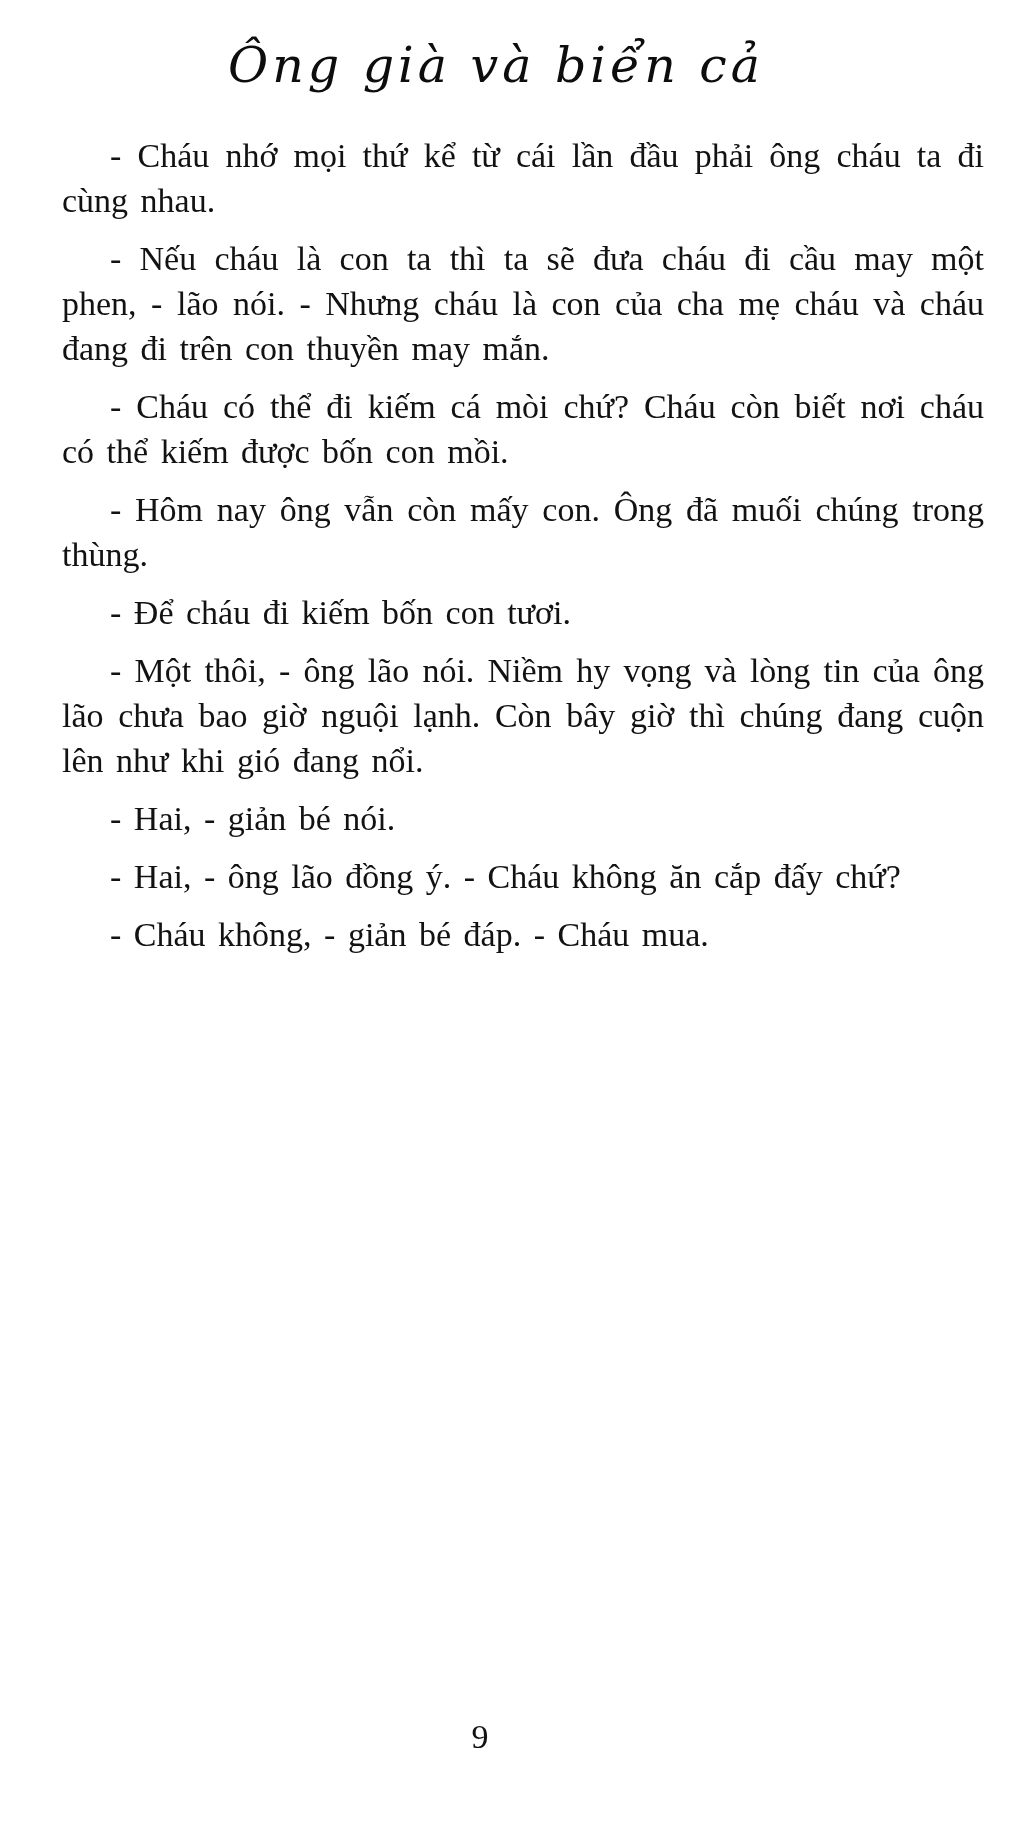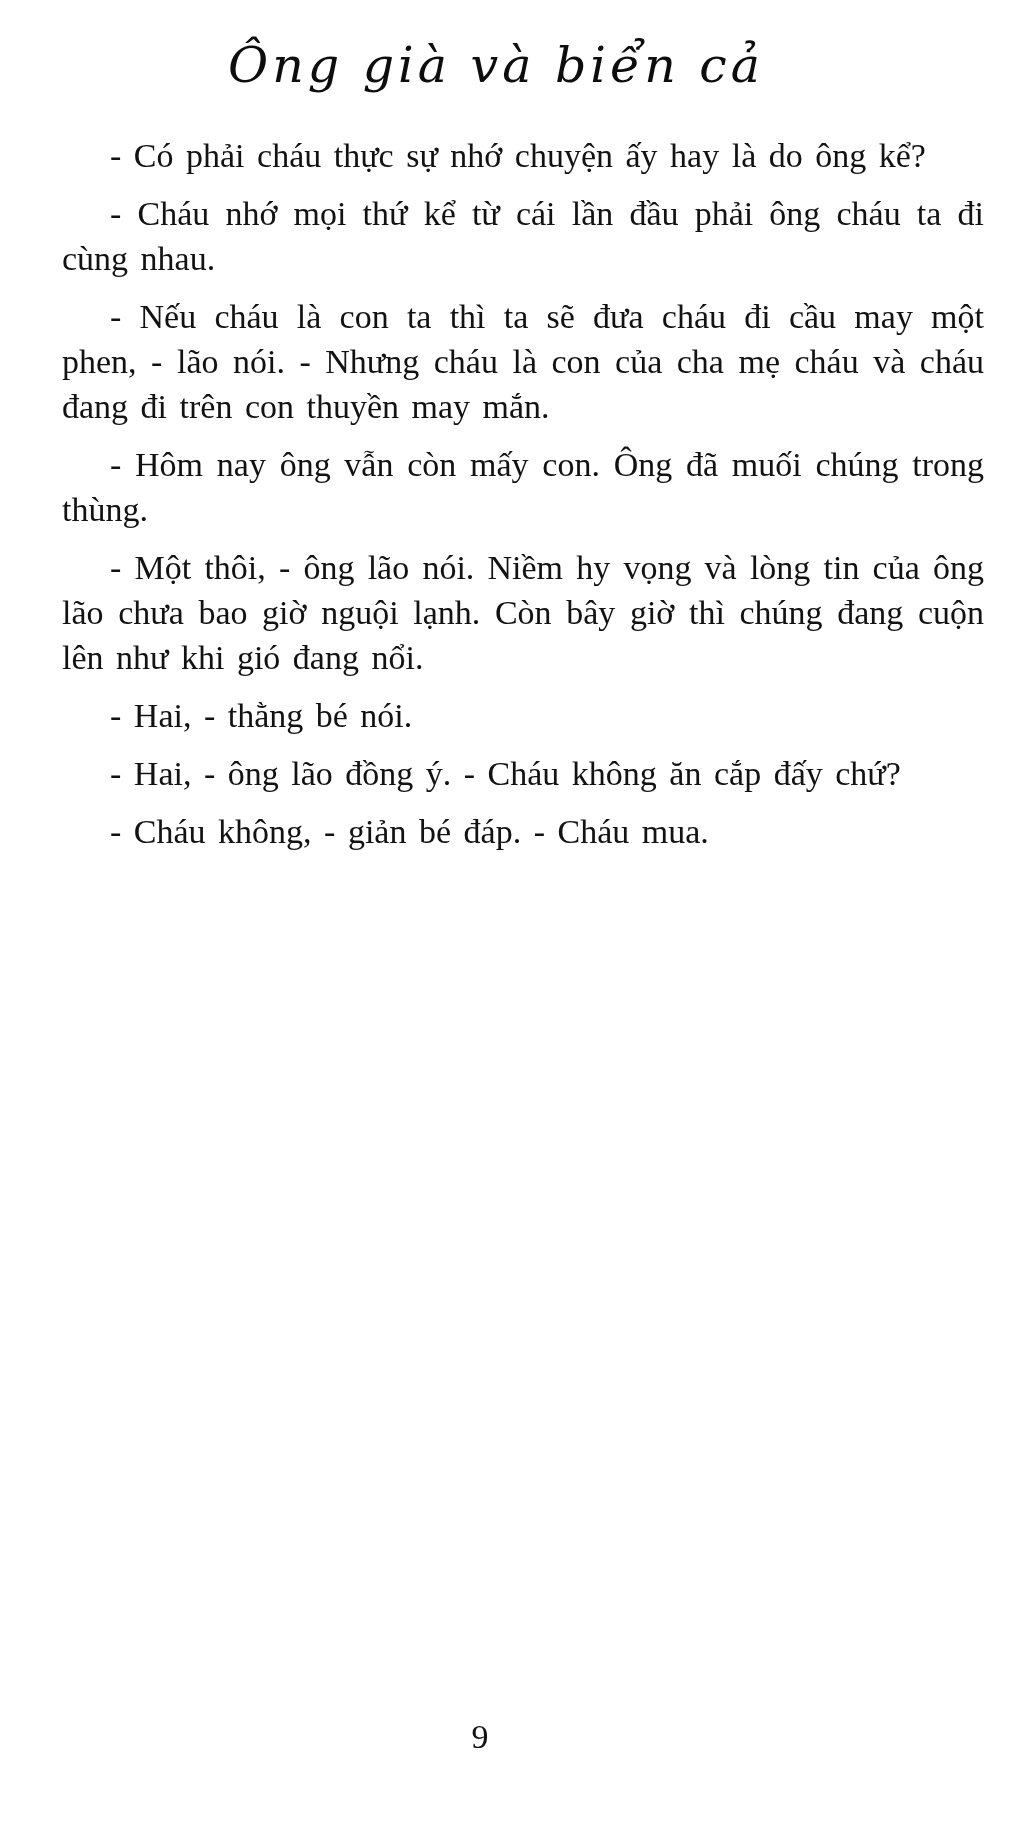--- a/index.html
+++ b/index.html
@@ -53,24 +53,25 @@
     color: #121212;
   }
 </style>
 </head>
 <body>
 
 <div class="page">
   <div class="title">Ông già và biển cả</div>
 
   <div class="content">
-    <p>- Có phải cháu thực sự nhớ chuyện ấy hay là do ông kể?</p>
     <p>- Cháu nhớ mọi thứ kể từ cái lần đầu phải ông cháu ta đi cùng nhau.</p>
     <p>- Nếu cháu là con ta thì ta sẽ đưa cháu đi cầu may một phen, - lão nói. - Nhưng cháu là con của cha mẹ cháu và cháu đang đi trên con thuyền may mắn.</p>
+    <p>- Cháu có thể đi kiếm cá mòi chứ? Cháu còn biết nơi cháu có thể kiếm được bốn con mồi.</p>
     <p>- Hôm nay ông vẫn còn mấy con. Ông đã muối chúng trong thùng.</p>
+    <p>- Để cháu đi kiếm bốn con tươi.</p>
     <p>- Một thôi, - ông lão nói. Niềm hy vọng và lòng tin của ông lão chưa bao giờ nguội lạnh. Còn bây giờ thì chúng đang cuộn lên như khi gió đang nổi.</p>
-    <p>- Hai, - thằng bé nói.</p>
+    <p>- Hai, - giản bé nói.</p>
     <p>- Hai, - ông lão đồng ý. - Cháu không ăn cắp đấy chứ?</p>
     <p>- Cháu không, - giản bé đáp. - Cháu mua.</p>
   </div>
 
   <div class="page-number">9</div>
 </div>
 
 </body></html>

